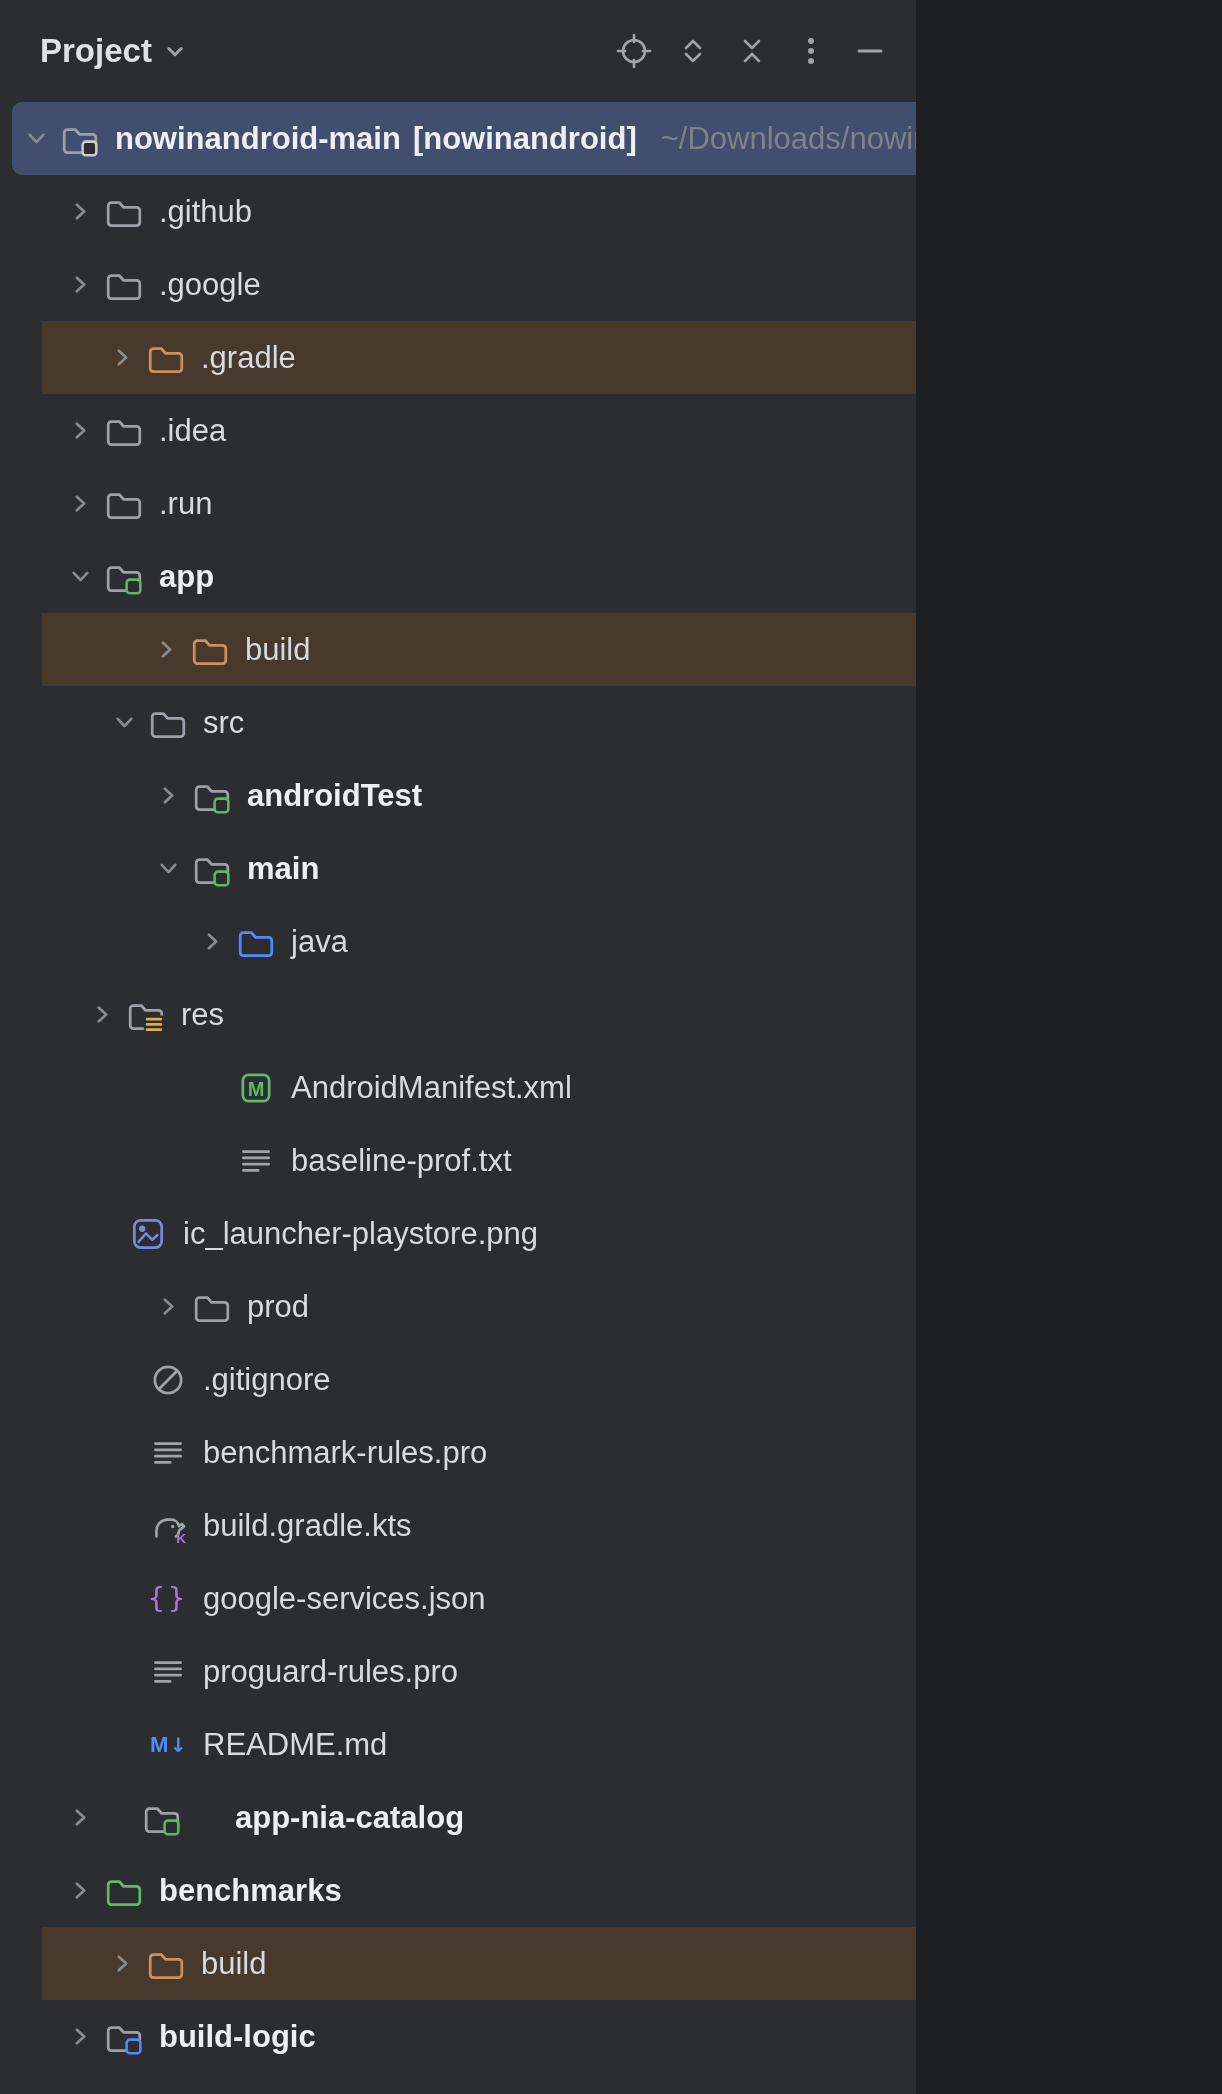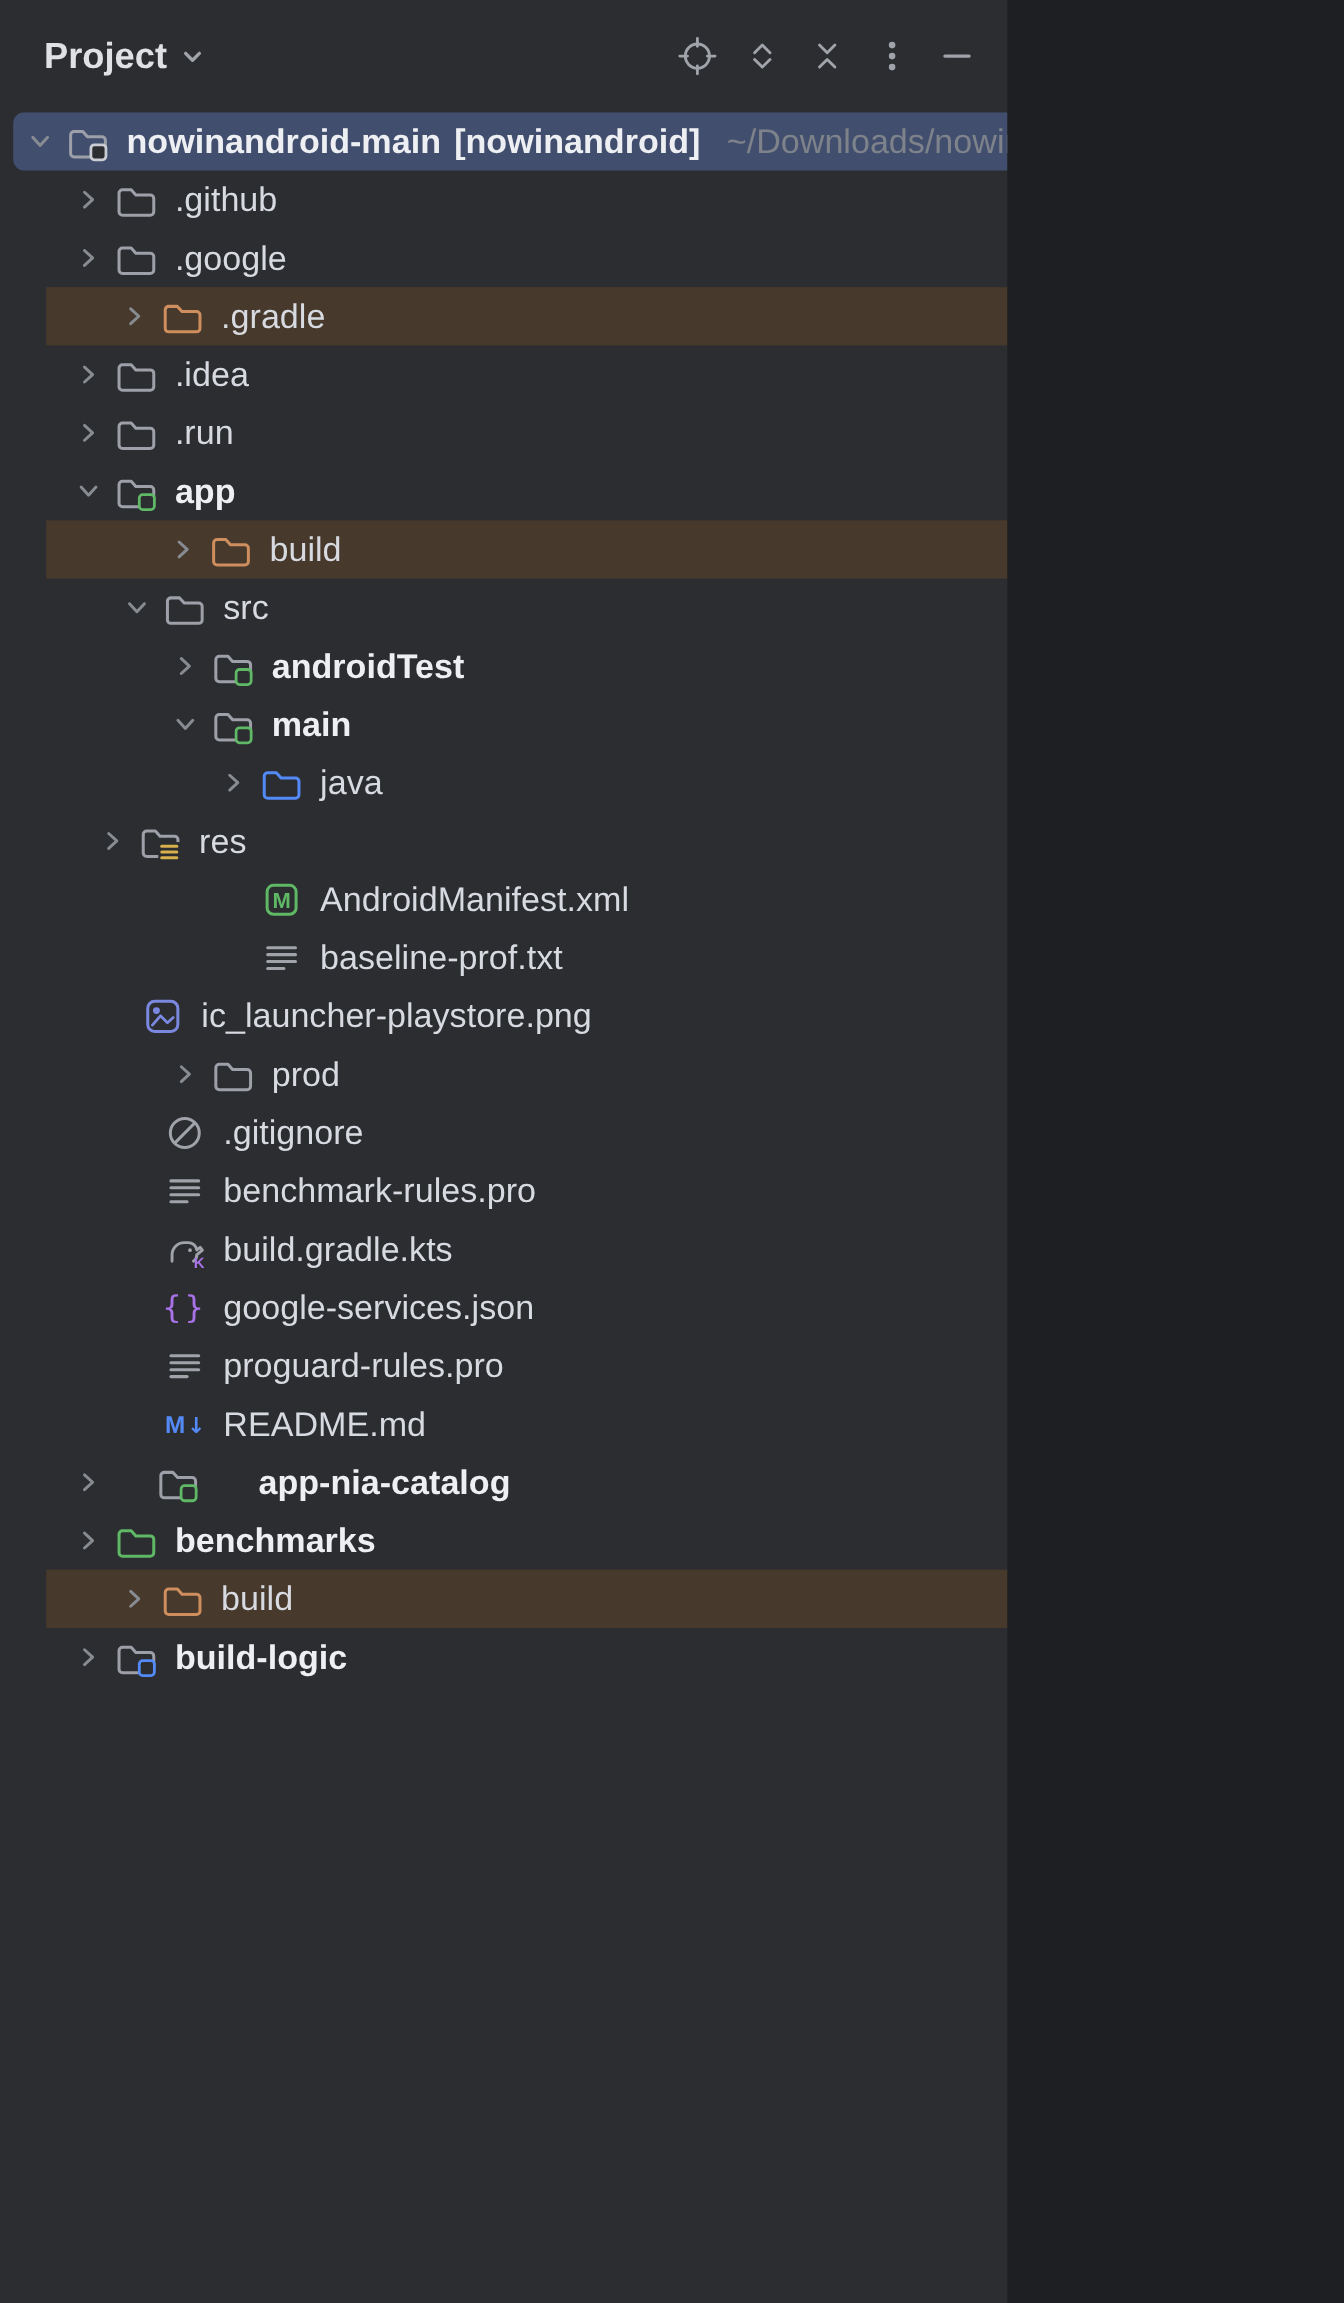--- a/index.html
+++ b/index.html
@@ -17,21 +17,21 @@
   .header{height:102px;display:flex;align-items:center;padding:0 24px 0 40px;box-sizing:border-box;}
   .title-group{display:flex;align-items:center;cursor:pointer;}
   .title{font-size:33px;font-weight:700;color:#DFE1E5;}
   .dd-icon{margin-left:8px;display:flex;}
   .dd-icon svg{width:30px;height:30px;}
   .spacer{flex:1;}
   .hicon{width:44px;height:44px;margin-left:15px;display:flex;align-items:center;justify-content:center;border-radius:8px;cursor:pointer;}
   .hicon svg{width:40px;height:40px;}
   .tree{position:absolute;top:102px;left:0;right:0;bottom:0;overflow:hidden;}
   .row{
-    height:53px;display:flex;align-items:center;box-sizing:border-box;
+    height:73px;display:flex;align-items:center;box-sizing:border-box;
     font-size:31px;color:var(--text,#D7DAE0);white-space:nowrap;overflow:hidden;cursor:pointer;
   }
   .row.selected{background:var(--sel-bg,#414E6E);margin-left:12px;border-radius:10px 0 0 10px;}
   .row.ignored{background:var(--ign-bg,#47392B);margin-left:42px;}
   .chev{width:44px;height:44px;display:flex;align-items:center;justify-content:center;flex:none;}
   .chev svg{width:27px;height:27px;}
   .ficon{width:40px;height:40px;margin:0 15px 0 2px;display:flex;align-items:center;justify-content:center;flex:none;}
   .ficon svg{width:40px;height:40px;}
   .label{color:var(--text,#D7DAE0);}
   .label.bold{font-weight:700;color:#EDEFF3;}

